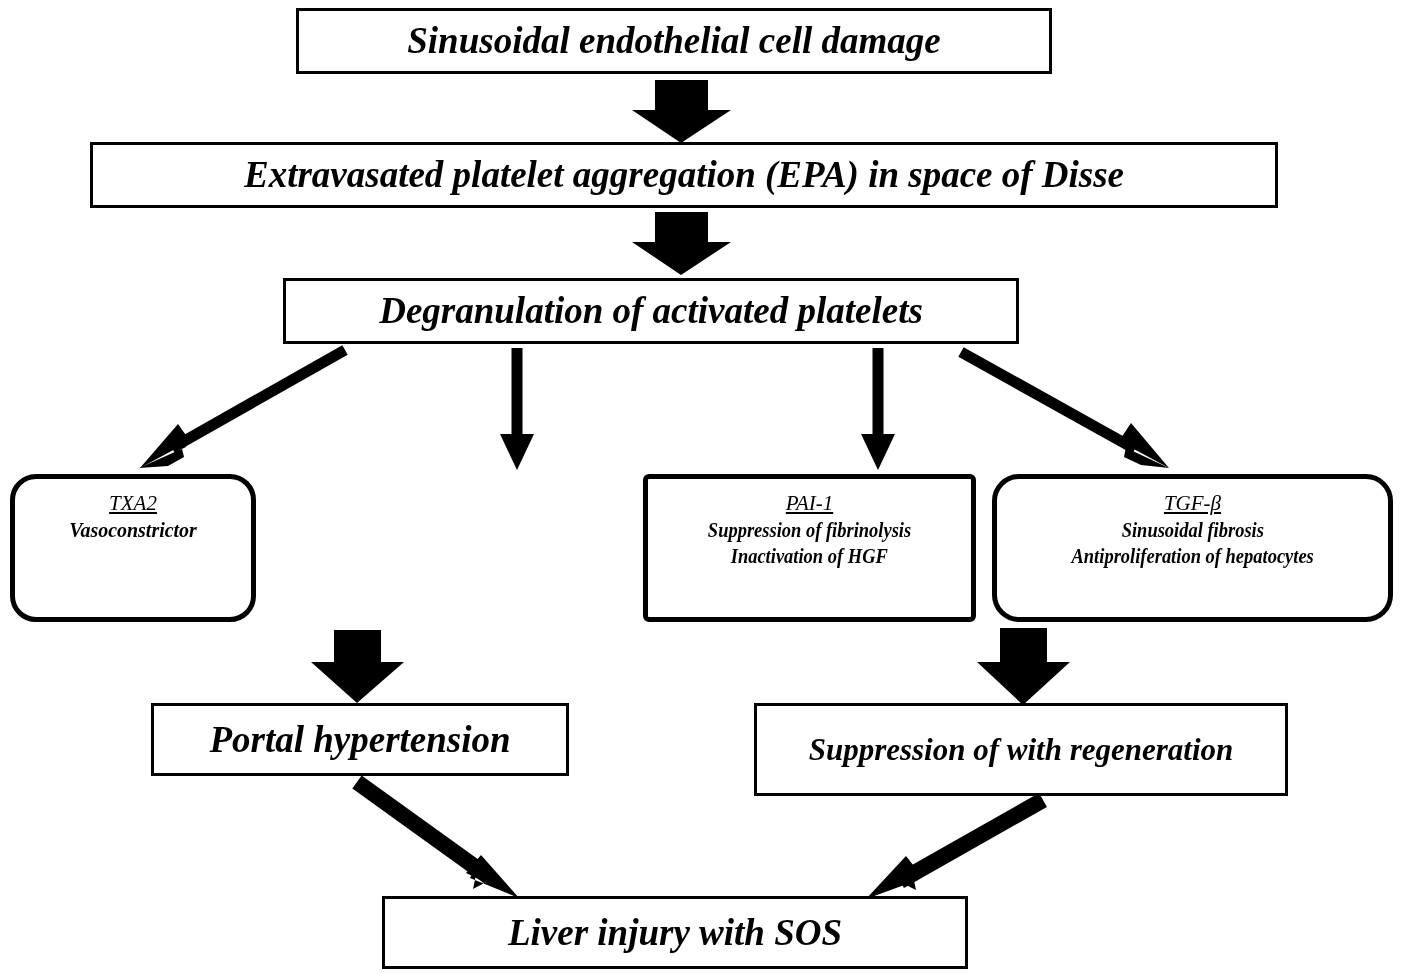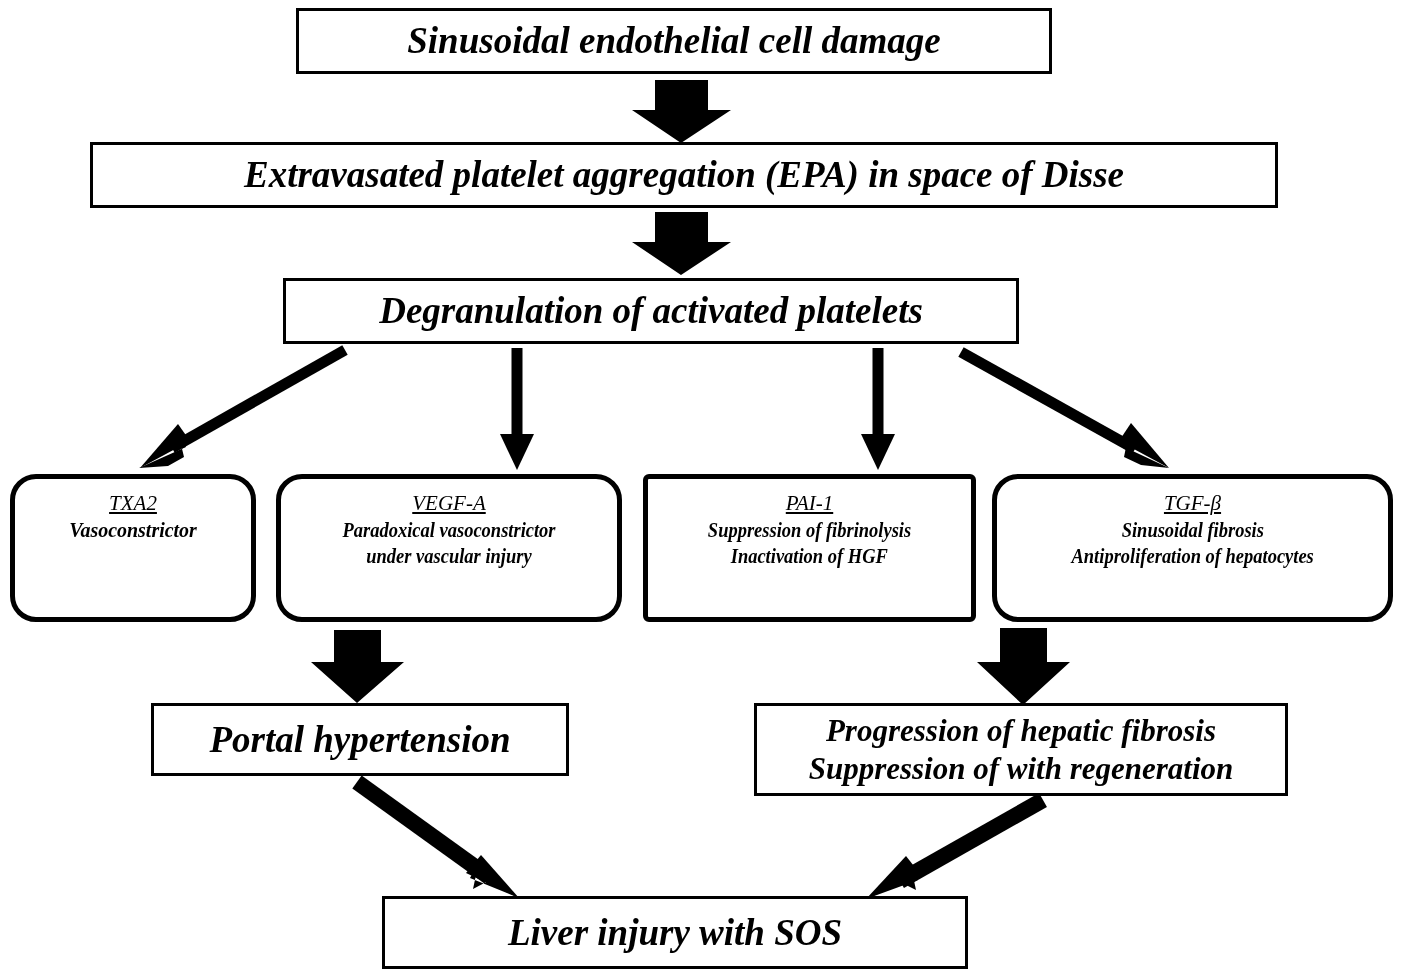--- a/index.html
+++ b/index.html
@@ -142,44 +142,38 @@
 
   <div class="node rect" style="left:283px; top:278px; width:736px; height:66px;">
     <div class="main-text">Degranulation of activated platelets</div>
   </div>
 
   <div class="node rounded" style="left:10px; top:474px; width:246px; height:148px;">
     <div class="branch-head">TXA2</div>
     <div class="branch-body">Vasoconstrictor</div>
   </div>
 
-  <div class="node rounded" style="left:276px; top:474px; width:346px; height:148px;">
-    <div class="branch-head">VEGF-A</div>
-    <div class="branch-body narrow">Paradoxical vasoconstrictor</div>
-    <div class="branch-body narrow">under vascular injury</div>
-  </div>
 
   <div class="node rounded" style="left:643px; top:474px; width:333px; height:148px;border-radius:6px;">
     <div class="branch-head">PAI-1</div>
     <div class="branch-body narrow">Suppression of fibrinolysis</div>
     <div class="branch-body narrow">Inactivation of HGF</div>
   </div>
 
-  <div class="node rounded" style="left:992px; top:474px; width:401px; height:148px;">
+  <div class="node rounded" style="left:992px; top:474px; width:401px; height:148px;border-radius:27px;">
     <div class="branch-head">TGF-β</div>
     <div class="branch-body narrow">Sinusoidal fibrosis</div>
     <div class="branch-body narrow">Antiproliferation of hepatocytes</div>
   </div>
 
   <div class="node rect" style="left:151px; top:703px; width:418px; height:73px;">
     <div class="main-text">Portal hypertension</div>
   </div>
 
   <div class="node rect" style="left:754px; top:703px; width:534px; height:93px;">
-    <div class="main-text two-line">Progression of hepatic fibrosis</div>
     <div class="main-text two-line">Suppression of with regeneration</div>
   </div>
 
   <div class="node rect" style="left:382px; top:896px; width:586px; height:73px;">
     <div class="main-text">Liver injury with SOS</div>
   </div>
 
 </div>
 
 </body></html>

